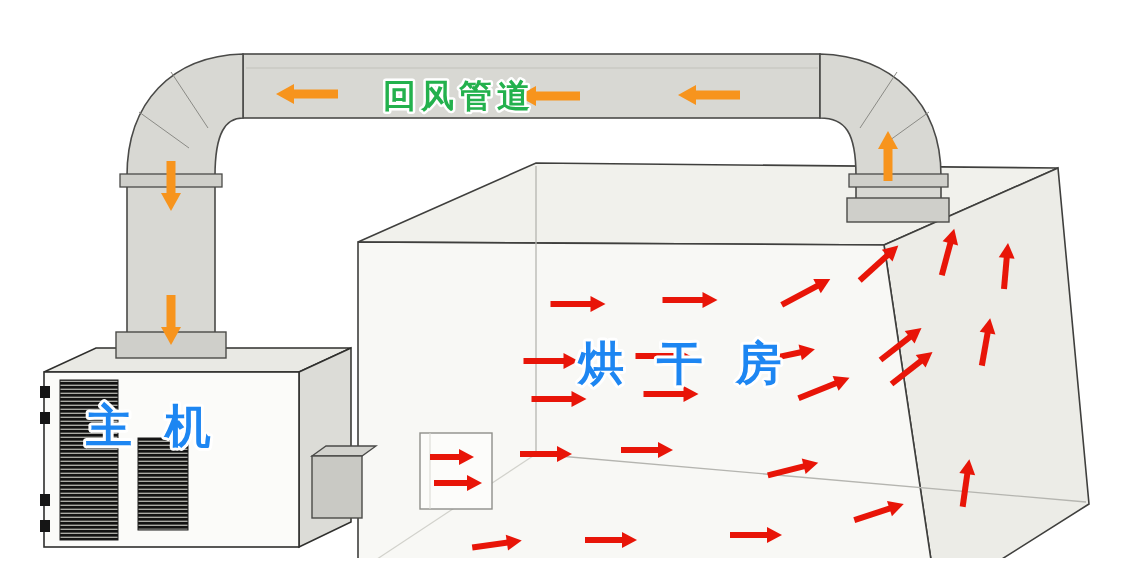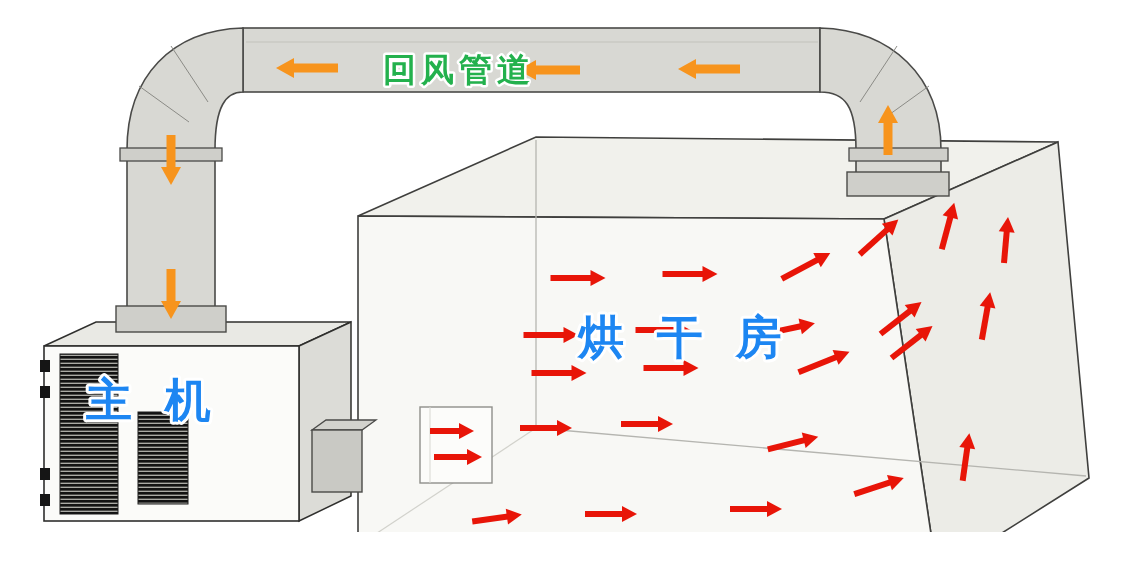--- a/index.html
+++ b/index.html
@@ -1,17 +1,17 @@
 <!DOCTYPE html>
 <html><head>
 <meta charset="utf-8">
 <style>
   html,body{margin:0;padding:0;background:#ffffff;}
   #stage{position:relative;width:1128px;height:532px;background:#ffffff;overflow:hidden;
-         font-family:"Liberation Sans","DejaVu Sans",sans-serif;}
+         font-family:"Liberation Sans","DejaVu Sans",sans-serif;margin-top:26px;}
   svg{position:absolute;left:0;top:0;}
   .lbl{font-weight:bold;paint-order:stroke;stroke:#ffffff;stroke-linejoin:round;}
   .lbl-green{font-size:33px;letter-spacing:5px;stroke-width:5px;}
   .lbl-big{font-size:46px;letter-spacing:10px;stroke-width:6px;}
 </style>
 </head>
 <body>
 
 <div id="stage">
 <svg width="1128" height="584" viewBox="0 0 1128 584">

